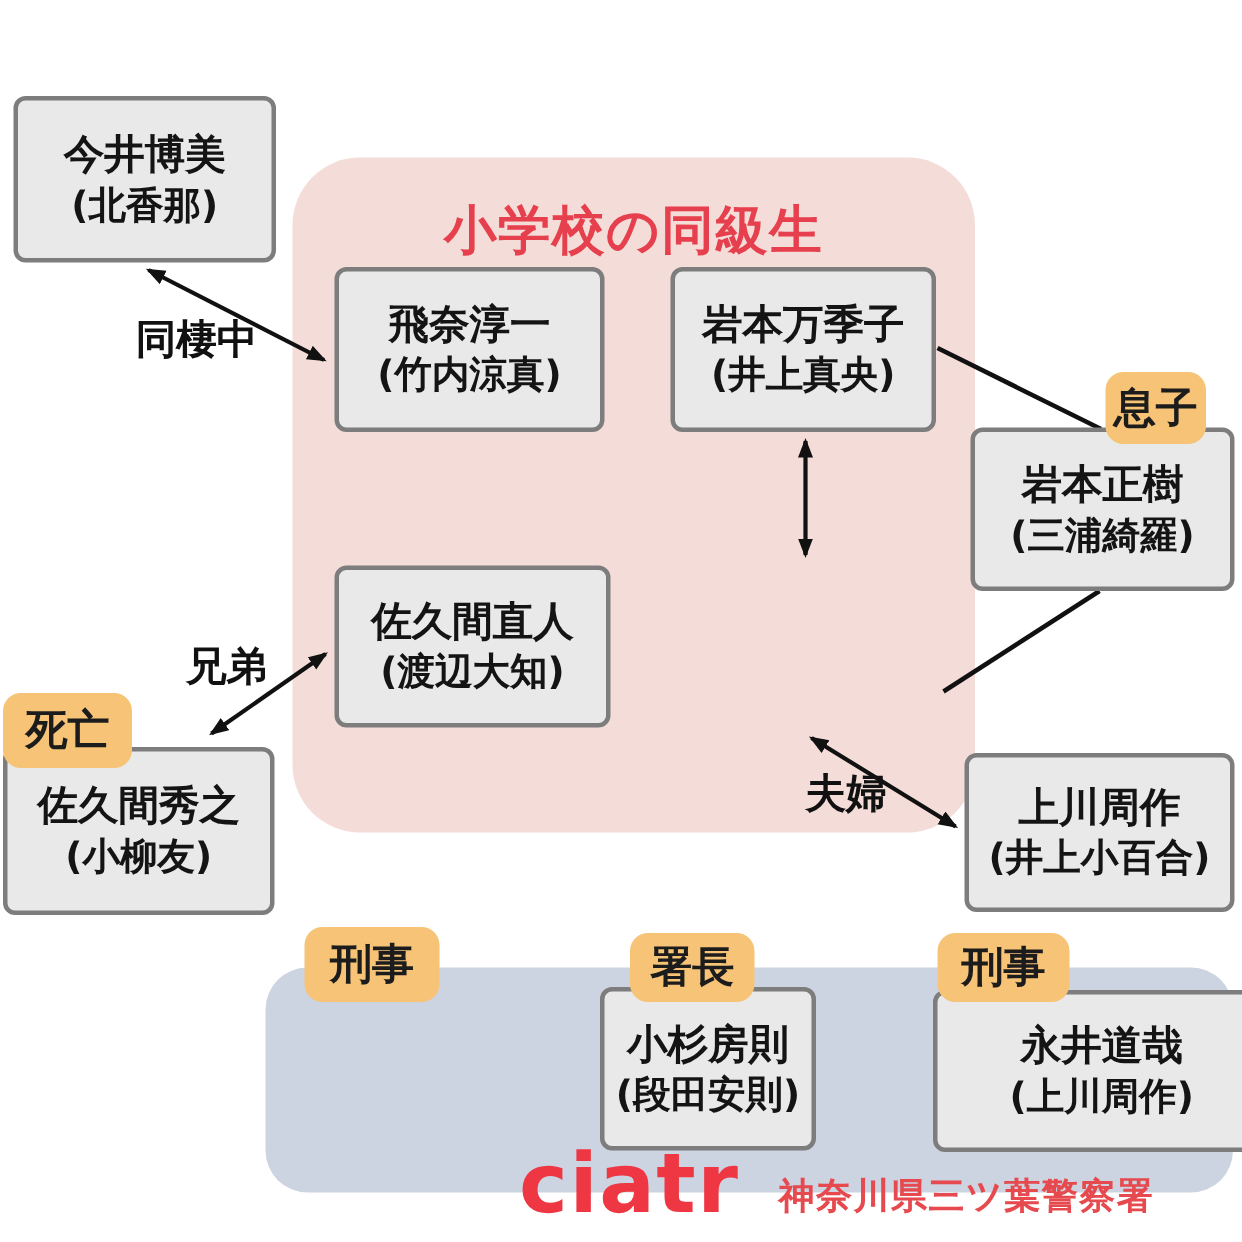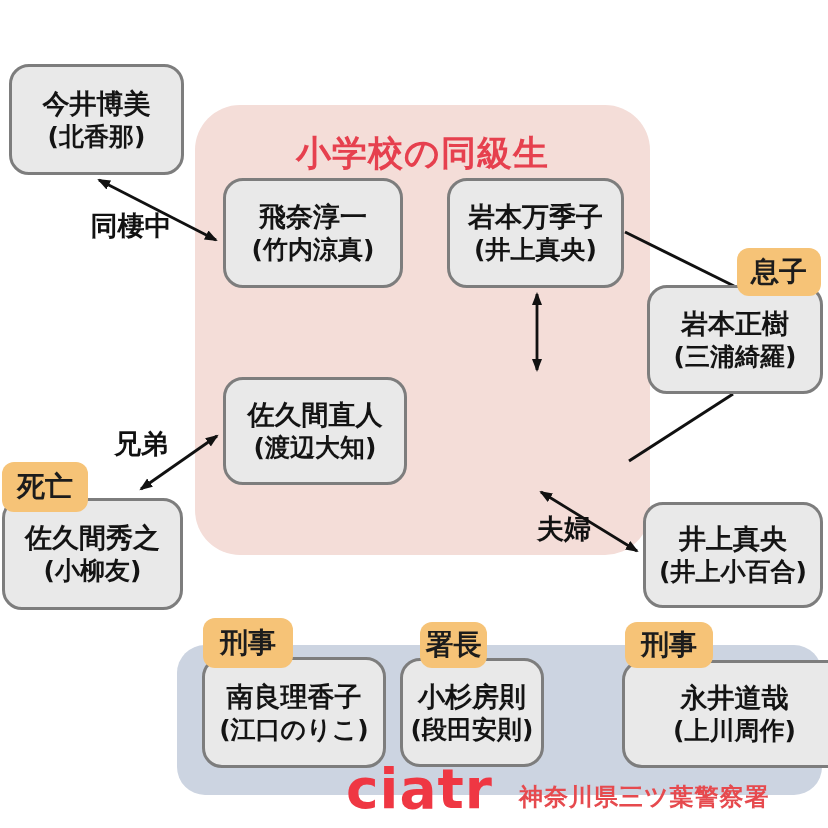--- a/index.html
+++ b/index.html
@@ -16,21 +16,21 @@
     left:177px;top:645px;width:645px;height:150px;
     background:#ccd4e1;border-radius:28px;
   }
   .panel-title{
     position:absolute;left:195px;top:130px;width:455px;text-align:center;
     font-size:35px;font-weight:700;color:#e6404e;z-index:2;letter-spacing:1px;
   }
   .edges{position:absolute;left:0;top:0;z-index:2;}
   .node{
     position:absolute;z-index:3;background:#e9e9e9;border:3px solid #7d7d7d;
-    border-radius:20px;display:flex;flex-direction:column;align-items:center;
+    border-radius:8px;display:flex;flex-direction:column;align-items:center;
     justify-content:center;box-sizing:border-box;gap:4px;
   }
   .node .nm{font-size:27px;font-weight:600;color:#141414;line-height:1.15;white-space:nowrap;}
   .node .ac{font-size:25px;font-weight:600;color:#141414;line-height:1.15;white-space:nowrap;}
   .badge{
     position:absolute;z-index:4;background:#f6c377;border-radius:12px;
     display:flex;align-items:center;justify-content:center;
     font-size:28px;font-weight:700;color:#1c1c1c;box-sizing:border-box;
   }
   .elabel{
@@ -94,45 +94,41 @@
     <div class="nm">岩本正樹</div>
     <div class="ac">(三浦綺羅)</div>
   </div>
 
   <div class="node" style="left:2px;top:498px;width:181px;height:112px">
     <div class="nm">佐久間秀之</div>
     <div class="ac">(小柳友)</div>
   </div>
 
   <div class="node" style="left:643px;top:502px;width:180px;height:106px">
-    <div class="nm">井上真央</div>
+    <div class="nm">上川周作</div>
     <div class="ac">(井上小百合)</div>
   </div>
 
-  <div class="node" style="left:202px;top:657px;width:184px;height:111px">
-    <div class="nm">南良理香子</div>
-    <div class="ac">(江口のりこ)</div>
-  </div>
 
   <div class="node" style="left:400px;top:658px;width:144px;height:109px">
     <div class="nm">小杉房則</div>
     <div class="ac">(段田安則)</div>
   </div>
 
   <div class="node" style="left:622px;top:660px;width:225px;height:108px">
     <div class="nm">永井道哉</div>
     <div class="ac">(上川周作)</div>
   </div>
 
-  <div class="badge" style="left:737px;top:248px;width:84px;height:48px">息子</div>
+  <div class="badge" style="left:737px;top:248px;width:67px;height:48px">息子</div>
   <div class="badge" style="left:2px;top:462px;width:86px;height:50px">死亡</div>
   <div class="badge" style="left:203px;top:618px;width:90px;height:50px">刑事</div>
-  <div class="badge" style="left:420px;top:622px;width:67px;height:46px">署長</div>
+  <div class="badge" style="left:420px;top:622px;width:83px;height:46px">署長</div>
   <div class="badge" style="left:625px;top:622px;width:88px;height:46px">刑事</div>
 
   <div class="elabel" style="left:131px;top:226px">同棲中</div>
-  <div class="elabel" style="left:141px;top:444px">兄弟</div>
+  <div class="elabel" style="left:151px;top:444px">兄弟</div>
   <div class="elabel" style="left:564px;top:529px">夫婦</div>
 
   <div class="logo">ciatr</div>
   <div class="police-name">神奈川県三ツ葉警察署</div>
 
 </div>
 
 </body></html>

